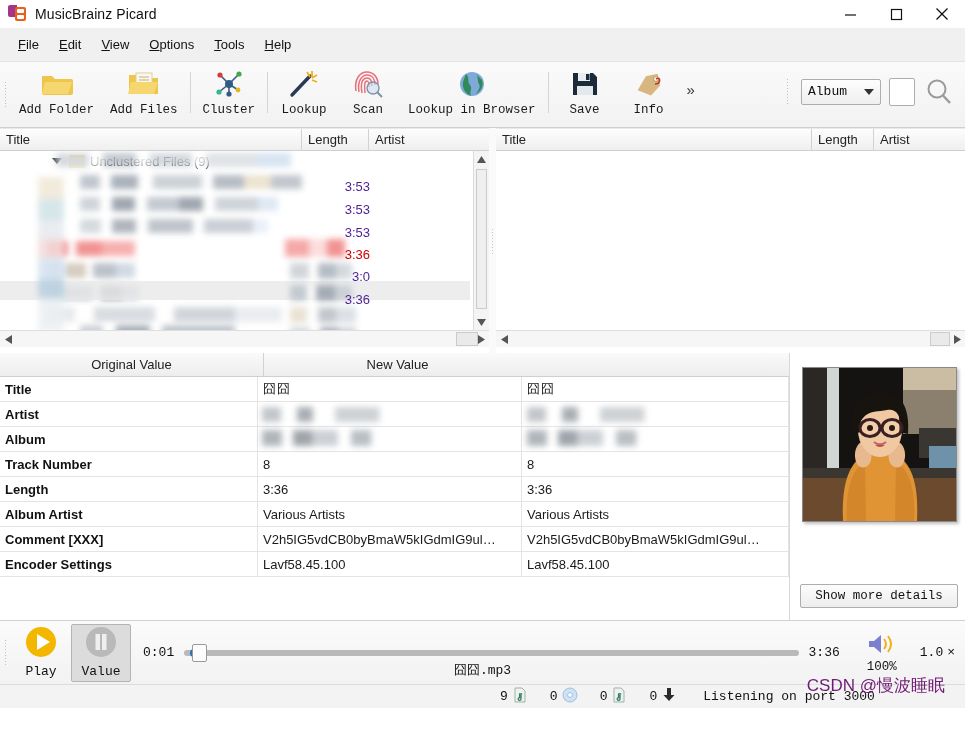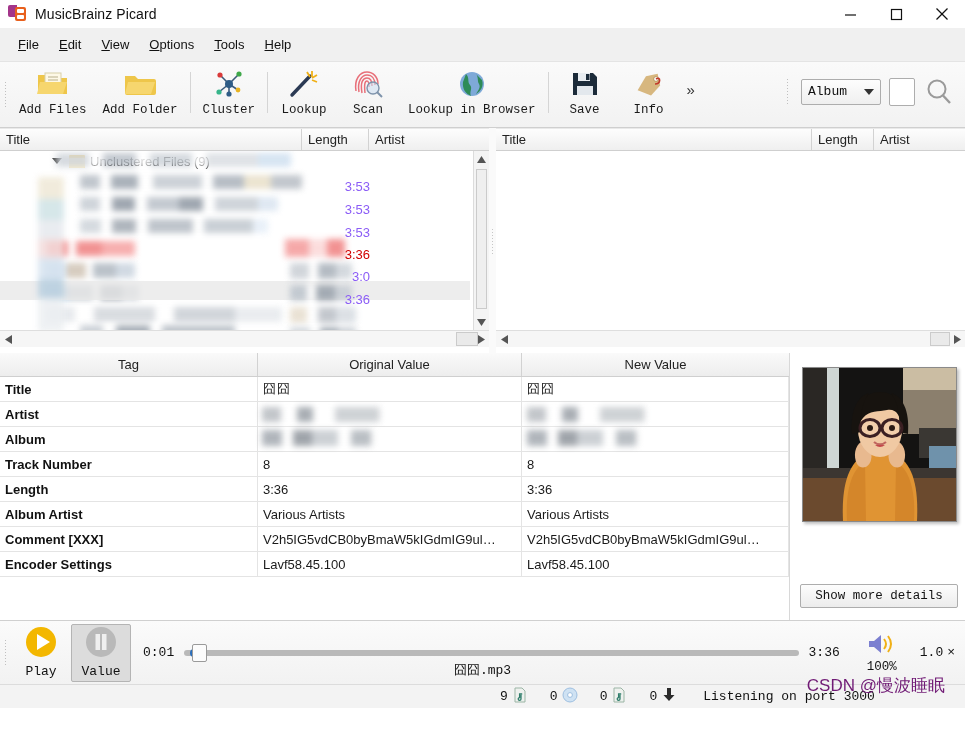--- a/index.html
+++ b/index.html
@@ -86,21 +86,21 @@
         border-top:6px solid #3a3a3a; margin-right:7px;}
   .folder-ico { width:16px;height:13px;position:relative;margin-right:5px;}
   .folder-ico .bk{position:absolute;left:0;top:0;width:16px;height:13px;background:#f5d88a;border-radius:1px;}
   .folder-ico .fr{position:absolute;left:0;top:3px;width:16px;height:10px;background:#fdf1cd;border-radius:1px;}
   .tree-label { font-size:13px; color:#222; }
 
   
   .blurblock { position:absolute; filter: blur(3px); opacity:.85; }
   .px { position:absolute; }
 
-  .dur { position:absolute; font-size:13px; color:#8b5cf6; text-align:right; width:40px;}
+  .dur { position:absolute; font-size:13px; color:#4c1d95; text-align:right; width:40px;}
   .dur.red { color:#d00000; }
 
   
   .vscroll { position:absolute; right:0; top:0; width:16px; bottom:0; background:#f4f4f4;
              border-left:1px solid #dcdcdc; }
   .vscroll .thumb { position:absolute; left:2px; right:2px; background:#efefef; border:1px solid #cbcbcb;}
   .arrowbtn { position:absolute; left:0; right:0; height:16px; display:flex;align-items:center;justify-content:center;}
   .hscroll { height:17px; background:#f6f6f6; border-top:1px solid #dedede; position:relative; display:flex; }
   .hs-arrow { width:16px; display:flex;align-items:center;justify-content:center; }
   .hs-track { flex:1; position:relative; }
@@ -198,39 +198,39 @@
 </div>
 
 <div class="toolbar">
   <div class="grip">
       <i></i>
     </div>
 
   <div class="tb-btn">
     <div class="tb-ico">
       <svg width="34" height="28" viewBox="0 0 34 28">
+        <path d="M2 6 h10 l3 3 h16 a2 2 0 0 1 2 2 v12 a2 2 0 0 1 -2 2 H4 a2 2 0 0 1 -2 -2 Z" fill="#eec64a"></path>
+        <path d="M5 12 h27 l-4 12 H2 Z" fill="#f6d66e"></path>
+      </svg>
+    </div>
+    <div class="tb-label">Add Folder</div>
+  </div>
+
+  <div class="tb-btn">
+    <div class="tb-ico">
+      <svg width="34" height="28" viewBox="0 0 34 28">
         <path d="M2 5 h11 l3 3 h15 v16 H2 Z" fill="#eec64a"></path>
         <rect x="9" y="3" width="16" height="14" fill="#fdf8e6" stroke="#d8cfa8"></rect>
         <line x1="12" y1="7" x2="22" y2="7" stroke="#b9b08c"></line>
         <line x1="12" y1="10" x2="22" y2="10" stroke="#b9b08c"></line>
         <line x1="12" y1="13" x2="19" y2="13" stroke="#b9b08c"></line>
         <path d="M4 12 h27 l-4 12 H1 Z" fill="#f6d66e"></path>
       </svg>
     </div>
     <div class="tb-label">Add Files</div>
-  </div>
-
-  <div class="tb-btn">
-    <div class="tb-ico">
-      <svg width="34" height="28" viewBox="0 0 34 28">
-        <path d="M2 6 h10 l3 3 h16 a2 2 0 0 1 2 2 v12 a2 2 0 0 1 -2 2 H4 a2 2 0 0 1 -2 -2 Z" fill="#eec64a"></path>
-        <path d="M5 12 h27 l-4 12 H2 Z" fill="#f6d66e"></path>
-      </svg>
-    </div>
-    <div class="tb-label">Add Folder</div>
   </div>
 
   <div class="tb-sep"></div>
 
   <div class="tb-btn">
     <div class="tb-ico">
       <svg width="32" height="28" viewBox="0 0 32 28">
         <line x1="16" y1="14" x2="7" y2="5" stroke="#3b5a7a" stroke-width="1.6"></line>
         <line x1="16" y1="14" x2="26" y2="4" stroke="#3b5a7a" stroke-width="1.6"></line>
         <line x1="16" y1="14" x2="6" y2="22" stroke="#3b5a7a" stroke-width="1.6"></line>
@@ -437,21 +437,20 @@
             <path d="M7 4.5 L0 0 L0 9 Z" fill="#555"></path>
           </svg>
       </div>
     </div>
   </div>
 </div>
 
 <div class="tagarea">
   <div class="tagtable">
     <div class="tt-head">
-      <div style="width:258px">Tag</div>
       <div style="width:264px">Original Value</div>
       <div style="width:267px;border-right:none">New Value</div>
     </div>
 
     <div class="tt-row">
       <div class="tt-tag">Title</div>
       <div class="tt-orig tofu">囧囧</div>
       <div class="tt-new tofu">囧囧</div>
     </div>
 

